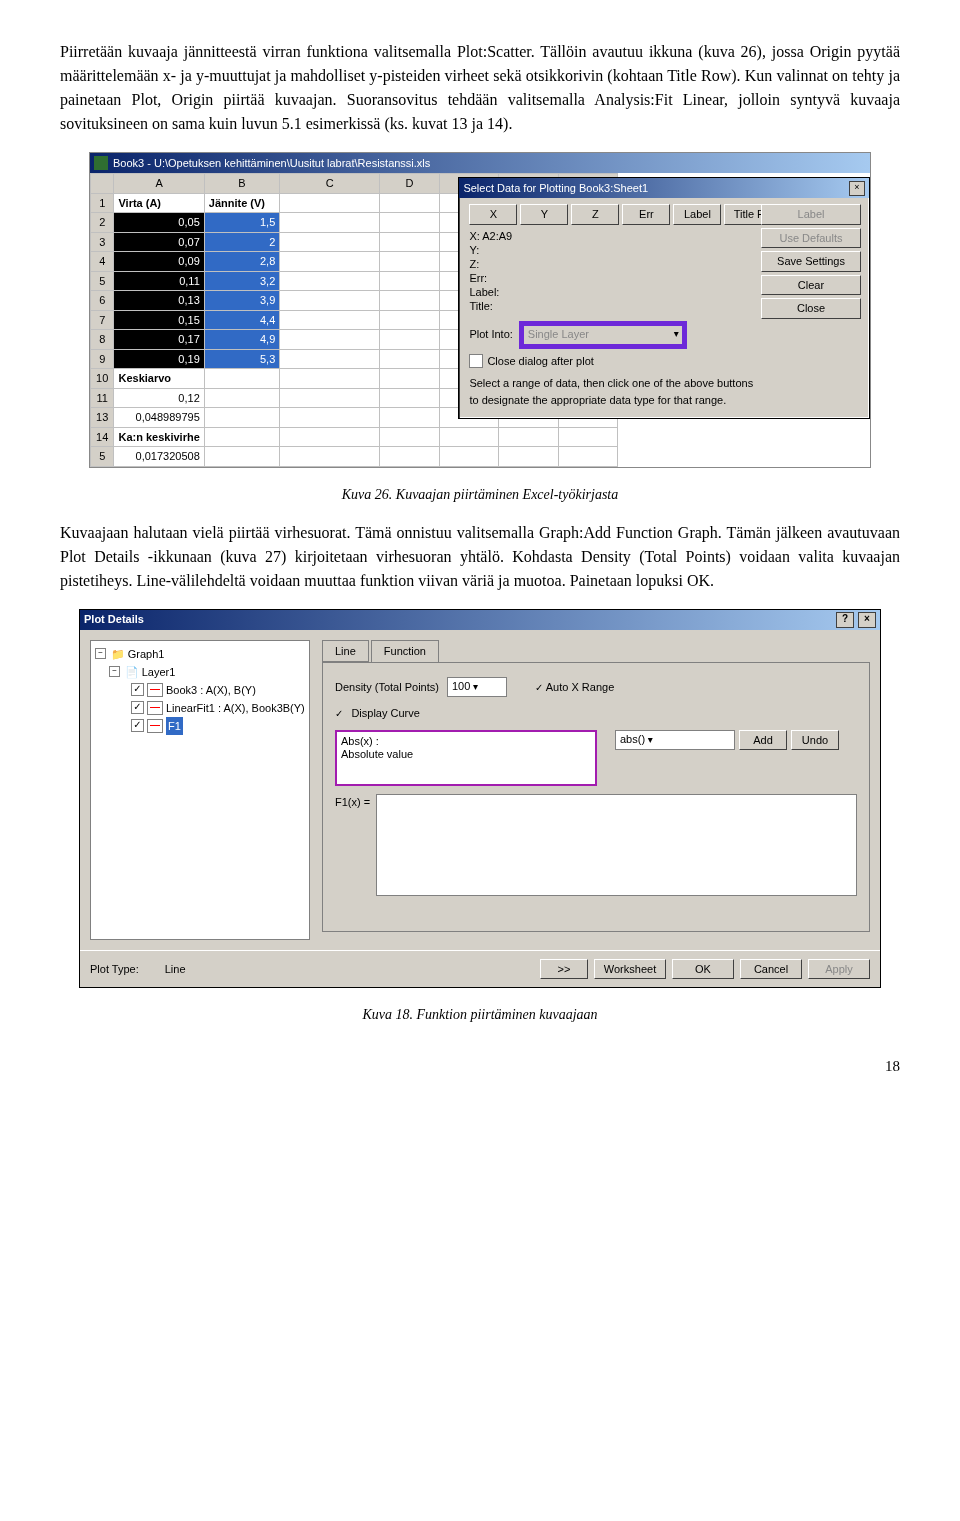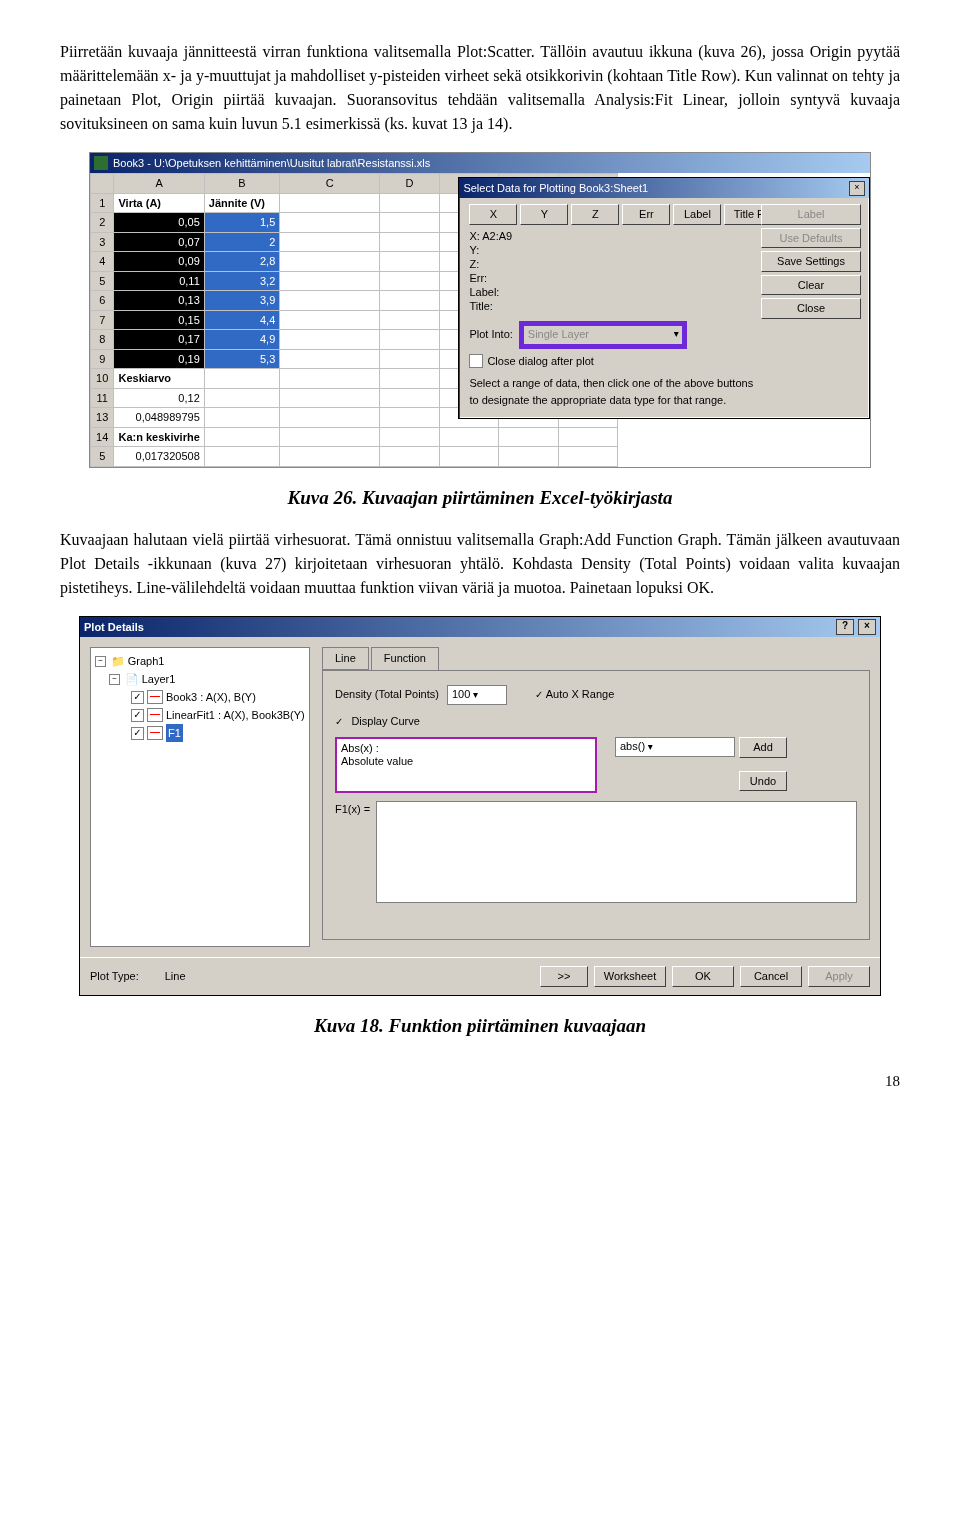--- a/index.html
+++ b/index.html
@@ -14,22 +14,21 @@
     box-sizing: border-box;
   }
   p.body-text {
     text-align: justify;
     margin: 0 0 14px 0;
   }
   .caption {
     text-align: center;
     font-style: italic;
     margin: 10px 0 16px 0;
-    font-size: 19px;
-    font-weight: bold;
+    font-size: 14px;
   }
   .page-num {
     text-align: right;
     font-size: 15px;
     margin-top: 30px;
   }
 
   
   .fig {
     margin: 16px auto;
@@ -553,21 +552,21 @@
         </div>
         <div class="rowline">
           <span class="chkbox checked"></span>
           <span>Display Curve</span>
         </div>
         <div class="rowline" style="align-items:flex-start">
           <div class="bigbox">
             <div>Abs(x) :</div>
             <div>Absolute value</div>
           </div>
-          <div style="display:flex;flex-direction:column;gap:13px;margin-left:10px">
+          <div style="display:flex;flex-direction:row;gap:4px;margin-left:10px">
             <div style="display:flex;gap:4px;align-items:center">
               <span class="input drop" style="min-width:110px">abs()</span>
               <div class="btn">Add</div>
             </div>
             <div style="display:flex;justify-content:flex-end">
               <div class="btn">Undo</div>
             </div>
           </div>
         </div>
         <div class="f1row">

